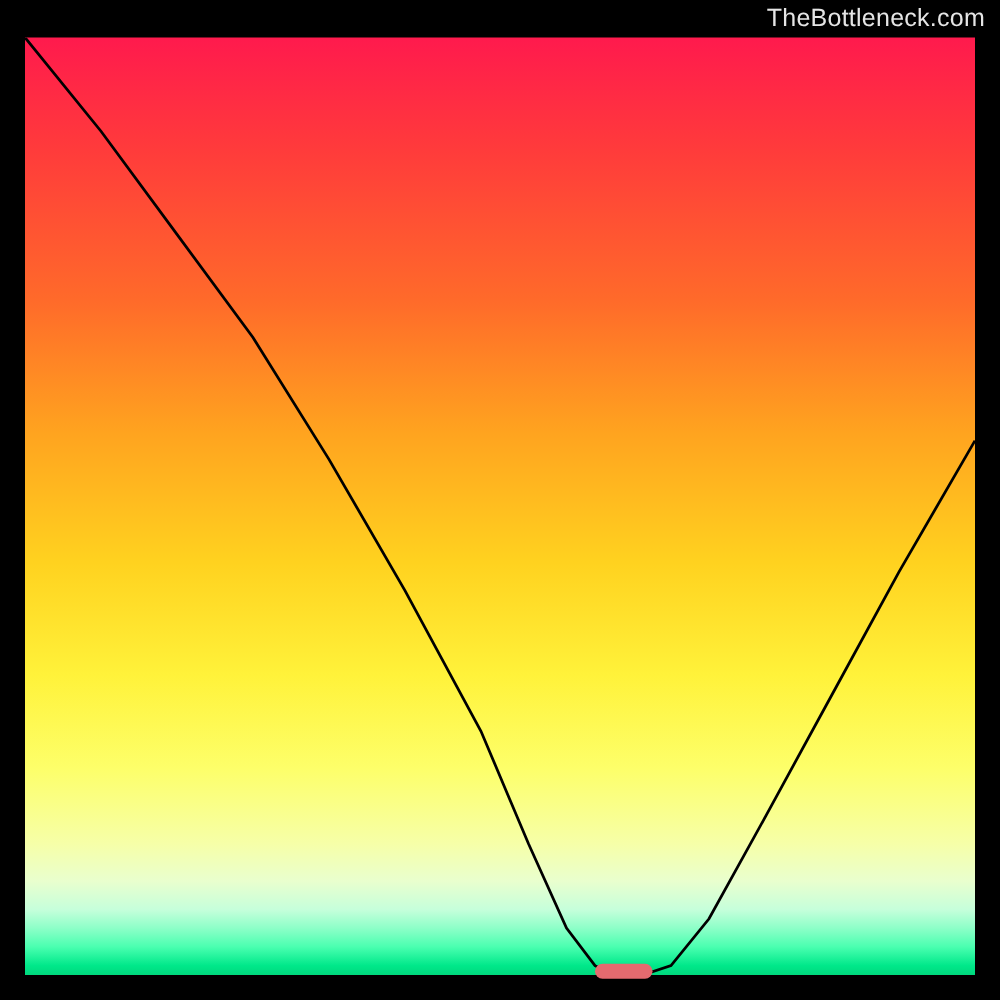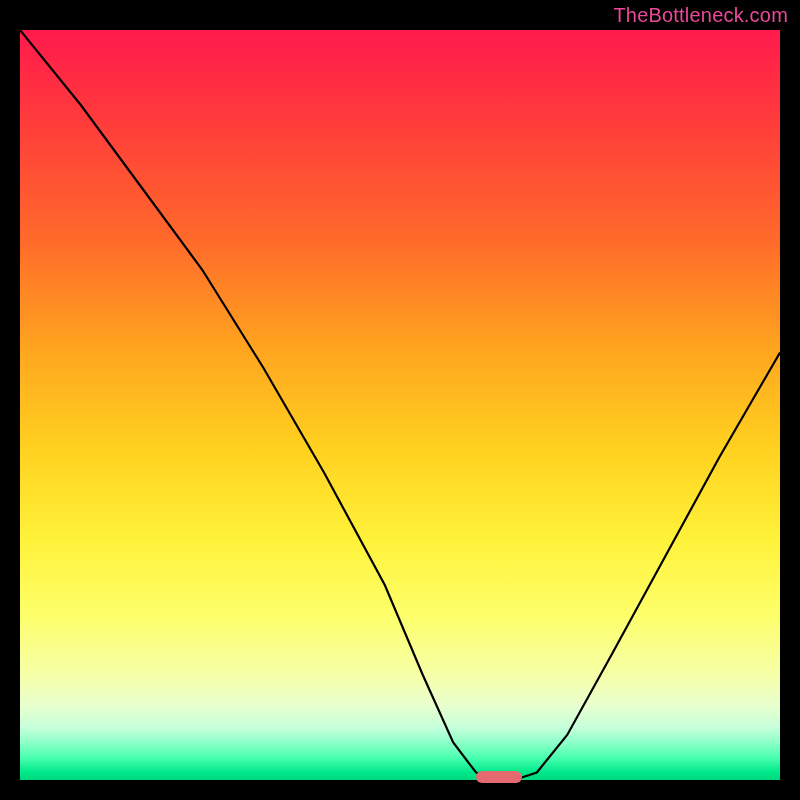--- a/index.html
+++ b/index.html
@@ -39,21 +39,21 @@
       #8dffc8 95%,
       #4affb0 97%,
       #00e88a 99%,
       #00d87d 100%
     );
   }
   .watermark {
     position: absolute;
     top: 4px;
     right: 12px;
-    color: #ec4899;
+    color: #e5e5e5;
     font-size: 20px;
     letter-spacing: 0.2px;
     user-select: none;
   }
   svg.curve {
     position: absolute;
     top: 0;
     left: 0;
   }
   .marker {

